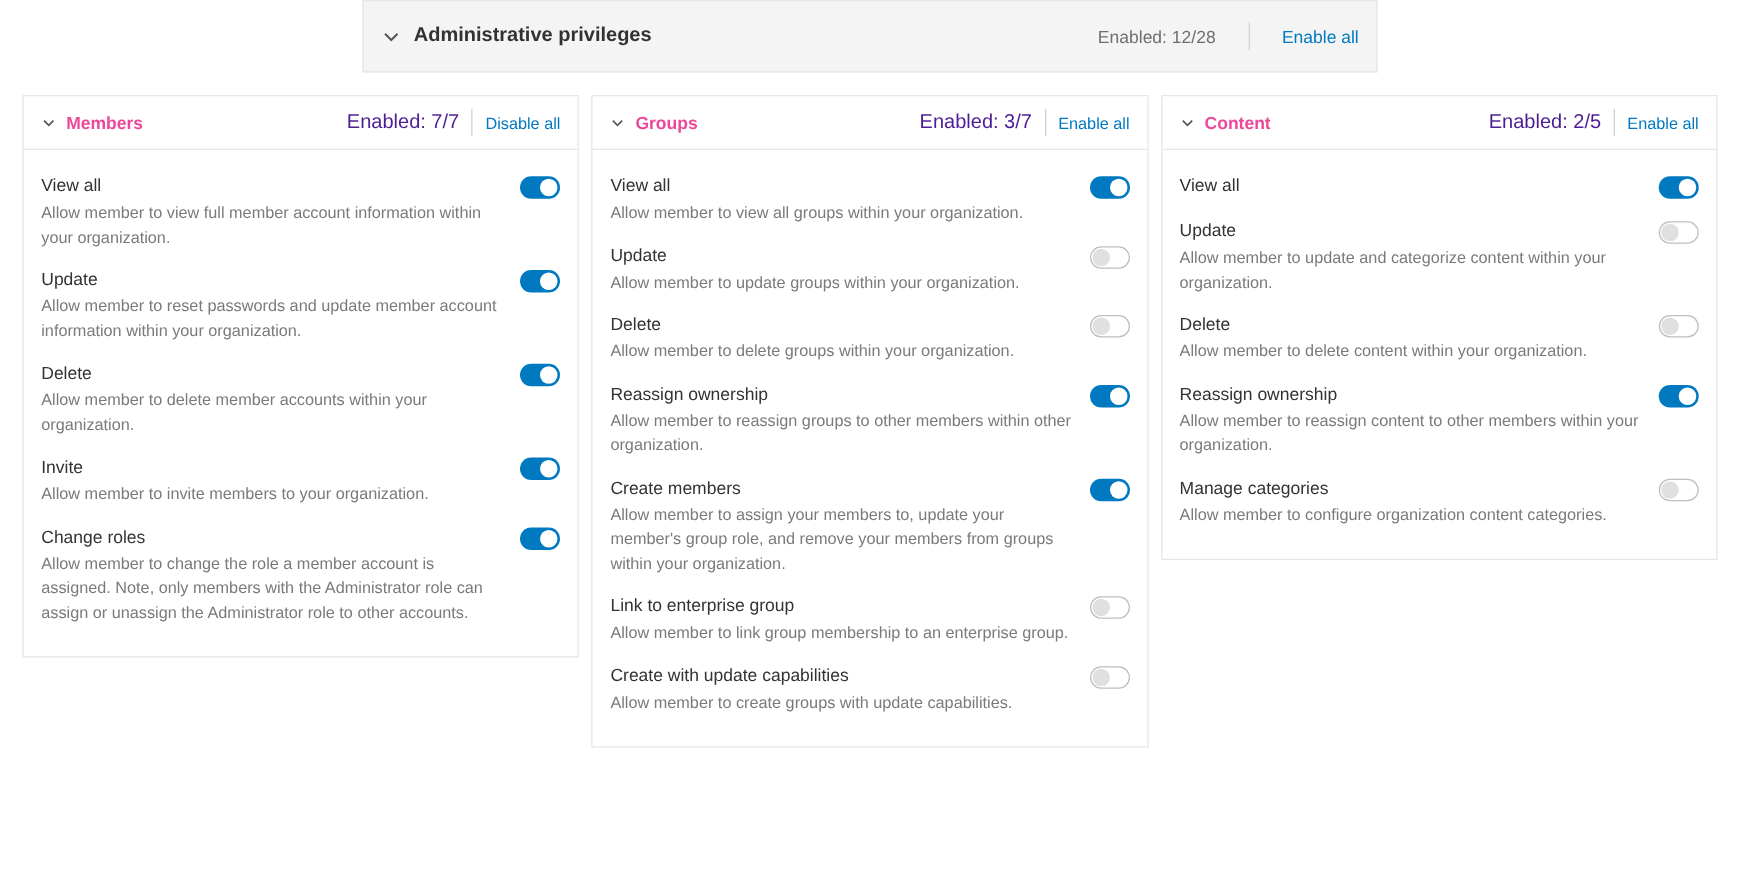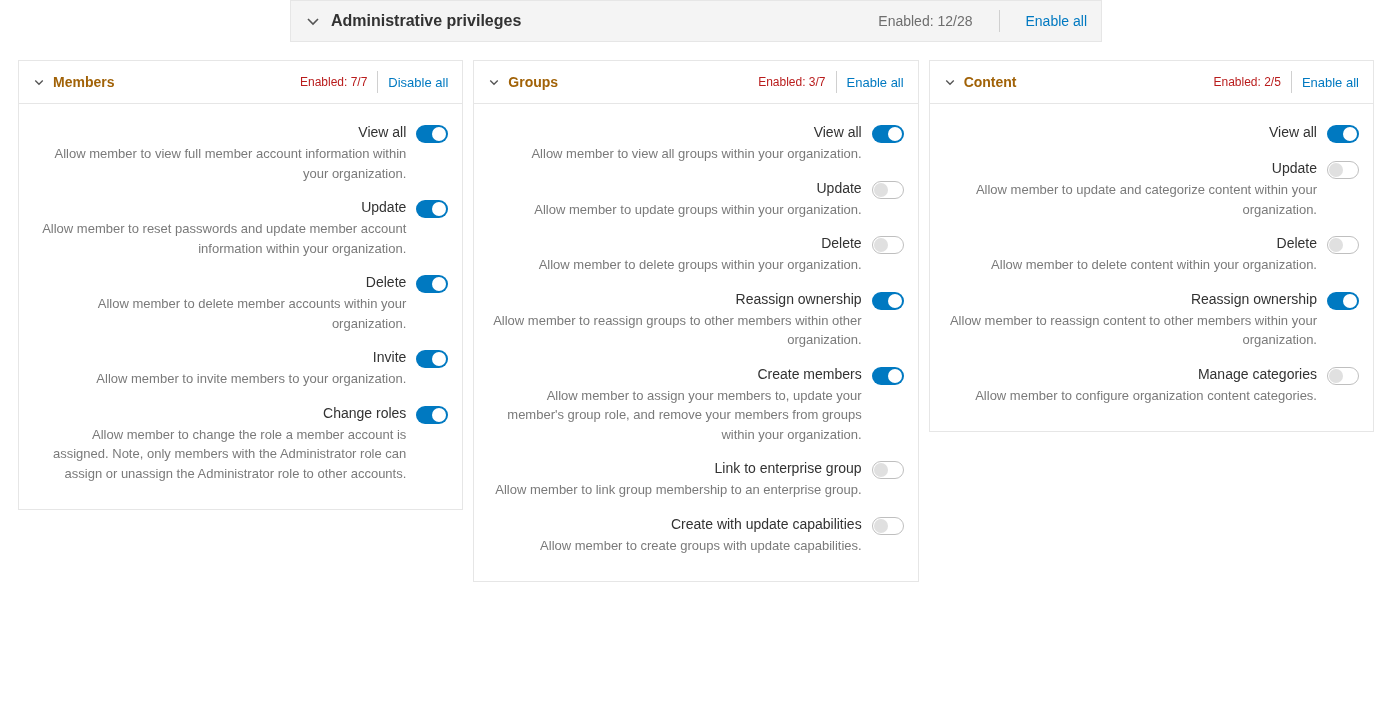--- a/index.html
+++ b/index.html
@@ -7,21 +7,21 @@
     font-family: "Segoe UI", -apple-system, BlinkMacSystemFont, sans-serif;
     background: #ffffff;
     color: #323232;
     font-size: 14px;
     width: 1392px;
   }
   .top-bar {
     display: flex;
     align-items: center;
     background: #f4f4f4;
-    height: 42px;
+    height: 58px;
     margin-left: 290px;
     margin-right: 290px;
     padding: 0 14px;
     border: 1px solid #e6e6e6;
   }
   .top-left {
     display: flex;
     align-items: center;
     gap: 10px;
     flex: 1;
@@ -69,46 +69,45 @@
     border-bottom: 1px solid #e6e6e6;
   }
   .card-header-left {
     display: flex;
     align-items: center;
     gap: 8px;
     flex: 1;
   }
   .card-title {
     font-weight: 700;
-    color: #a16207;
+    color: #ec4899;
     font-size: 14px;
   }
   .card-header-right {
     display: flex;
     align-items: center;
     gap: 10px;
   }
   .card-count {
-    color: #b91c1c;
-    font-size: 12px;
+    color: #4c1d95;
+    font-size: 16px;
   }
   .card-action {
     color: #0079c1;
     cursor: pointer;
     font-size: 13px;
   }
   .card-body {
     padding: 10px 14px 20px 14px;
   }
   .priv {
     display: flex;
     align-items: flex-start;
     padding: 10px 0 6px 0;
     gap: 10px;
-    text-align: right;
   }
   .priv-text {
     flex: 1;
   }
   .priv-title {
     color: #323232;
     font-size: 14px;
     margin-bottom: 4px;
   }
   .priv-desc {

